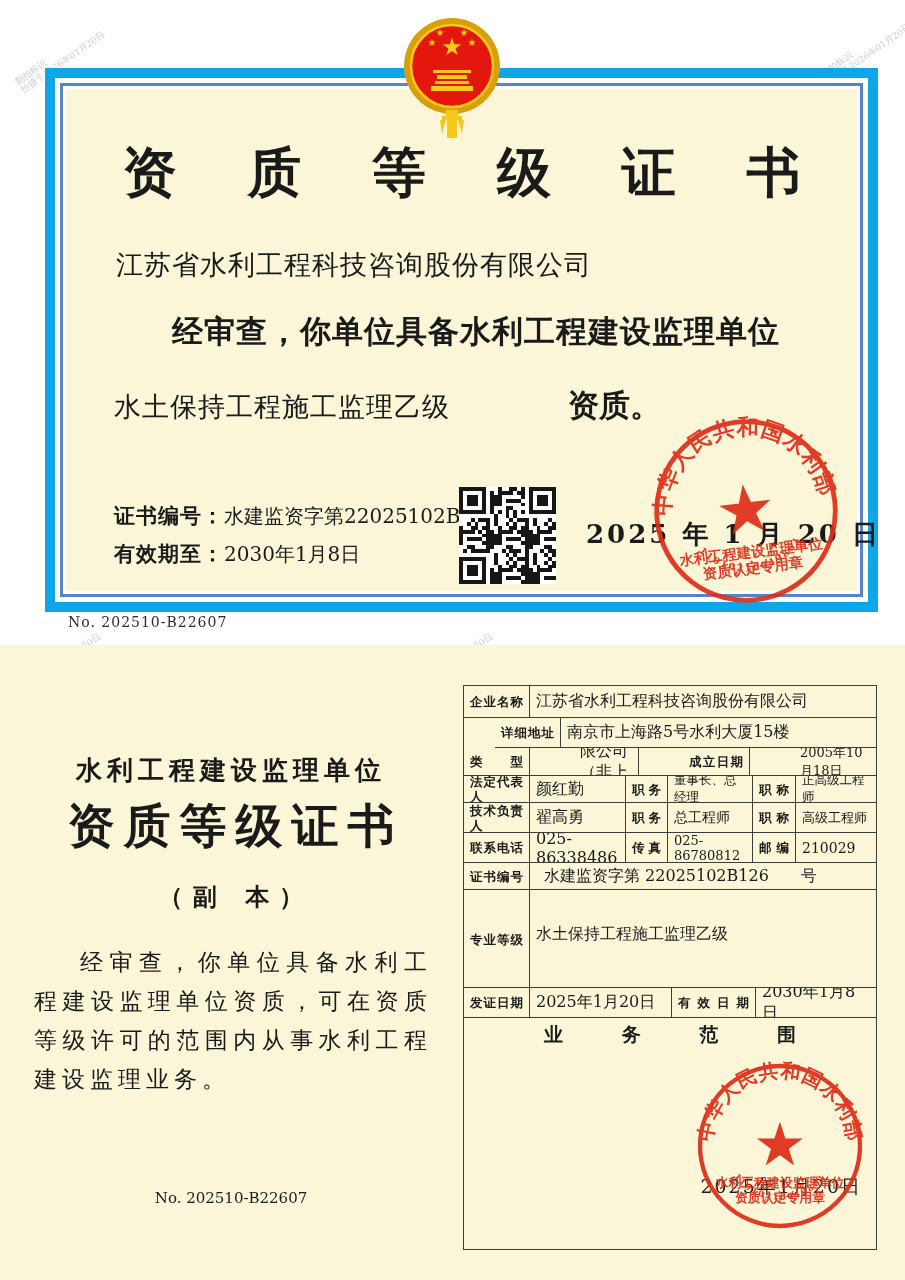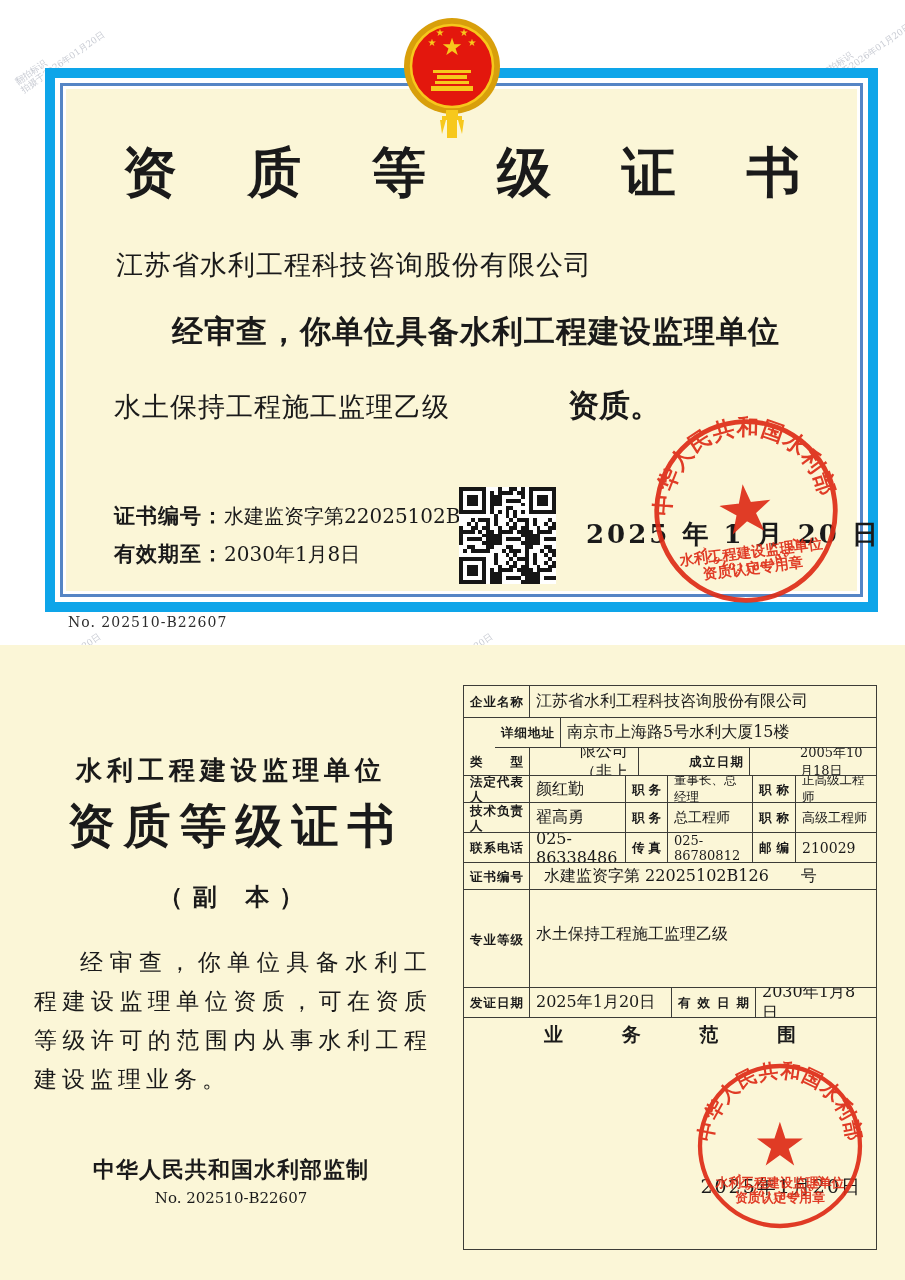--- a/index.html
+++ b/index.html
@@ -483,21 +483,20 @@
 </div>
 
 <div class="serial-top">No. 202510-B22607</div>
 
 <div class="bottom">
 
   <div class="dup-heading">水利工程建设监理单位</div>
   <div class="dup-title">资质等级证书</div>
   <div class="dup-subtitle">（副 本）</div>
   <div class="dup-body">经审查，你单位具备水利工程建设监理单位资质，可在资质等级许可的范围内从事水利工程建设监理业务。</div>
-  <div class="dup-issuer">中华人民共和国水利部监制</div>
   <div class="dup-serial">No. 202510-B22607</div>
 
   <div class="dtable">
 
     <div class="trow" style="height:32px;">
       <div class="tcell tlabel c-label">
           <span>企业名称</span>
         </div>
       <div class="tcell tvalue c-flex">江苏省水利工程科技咨询股份有限公司</div>
     </div>

